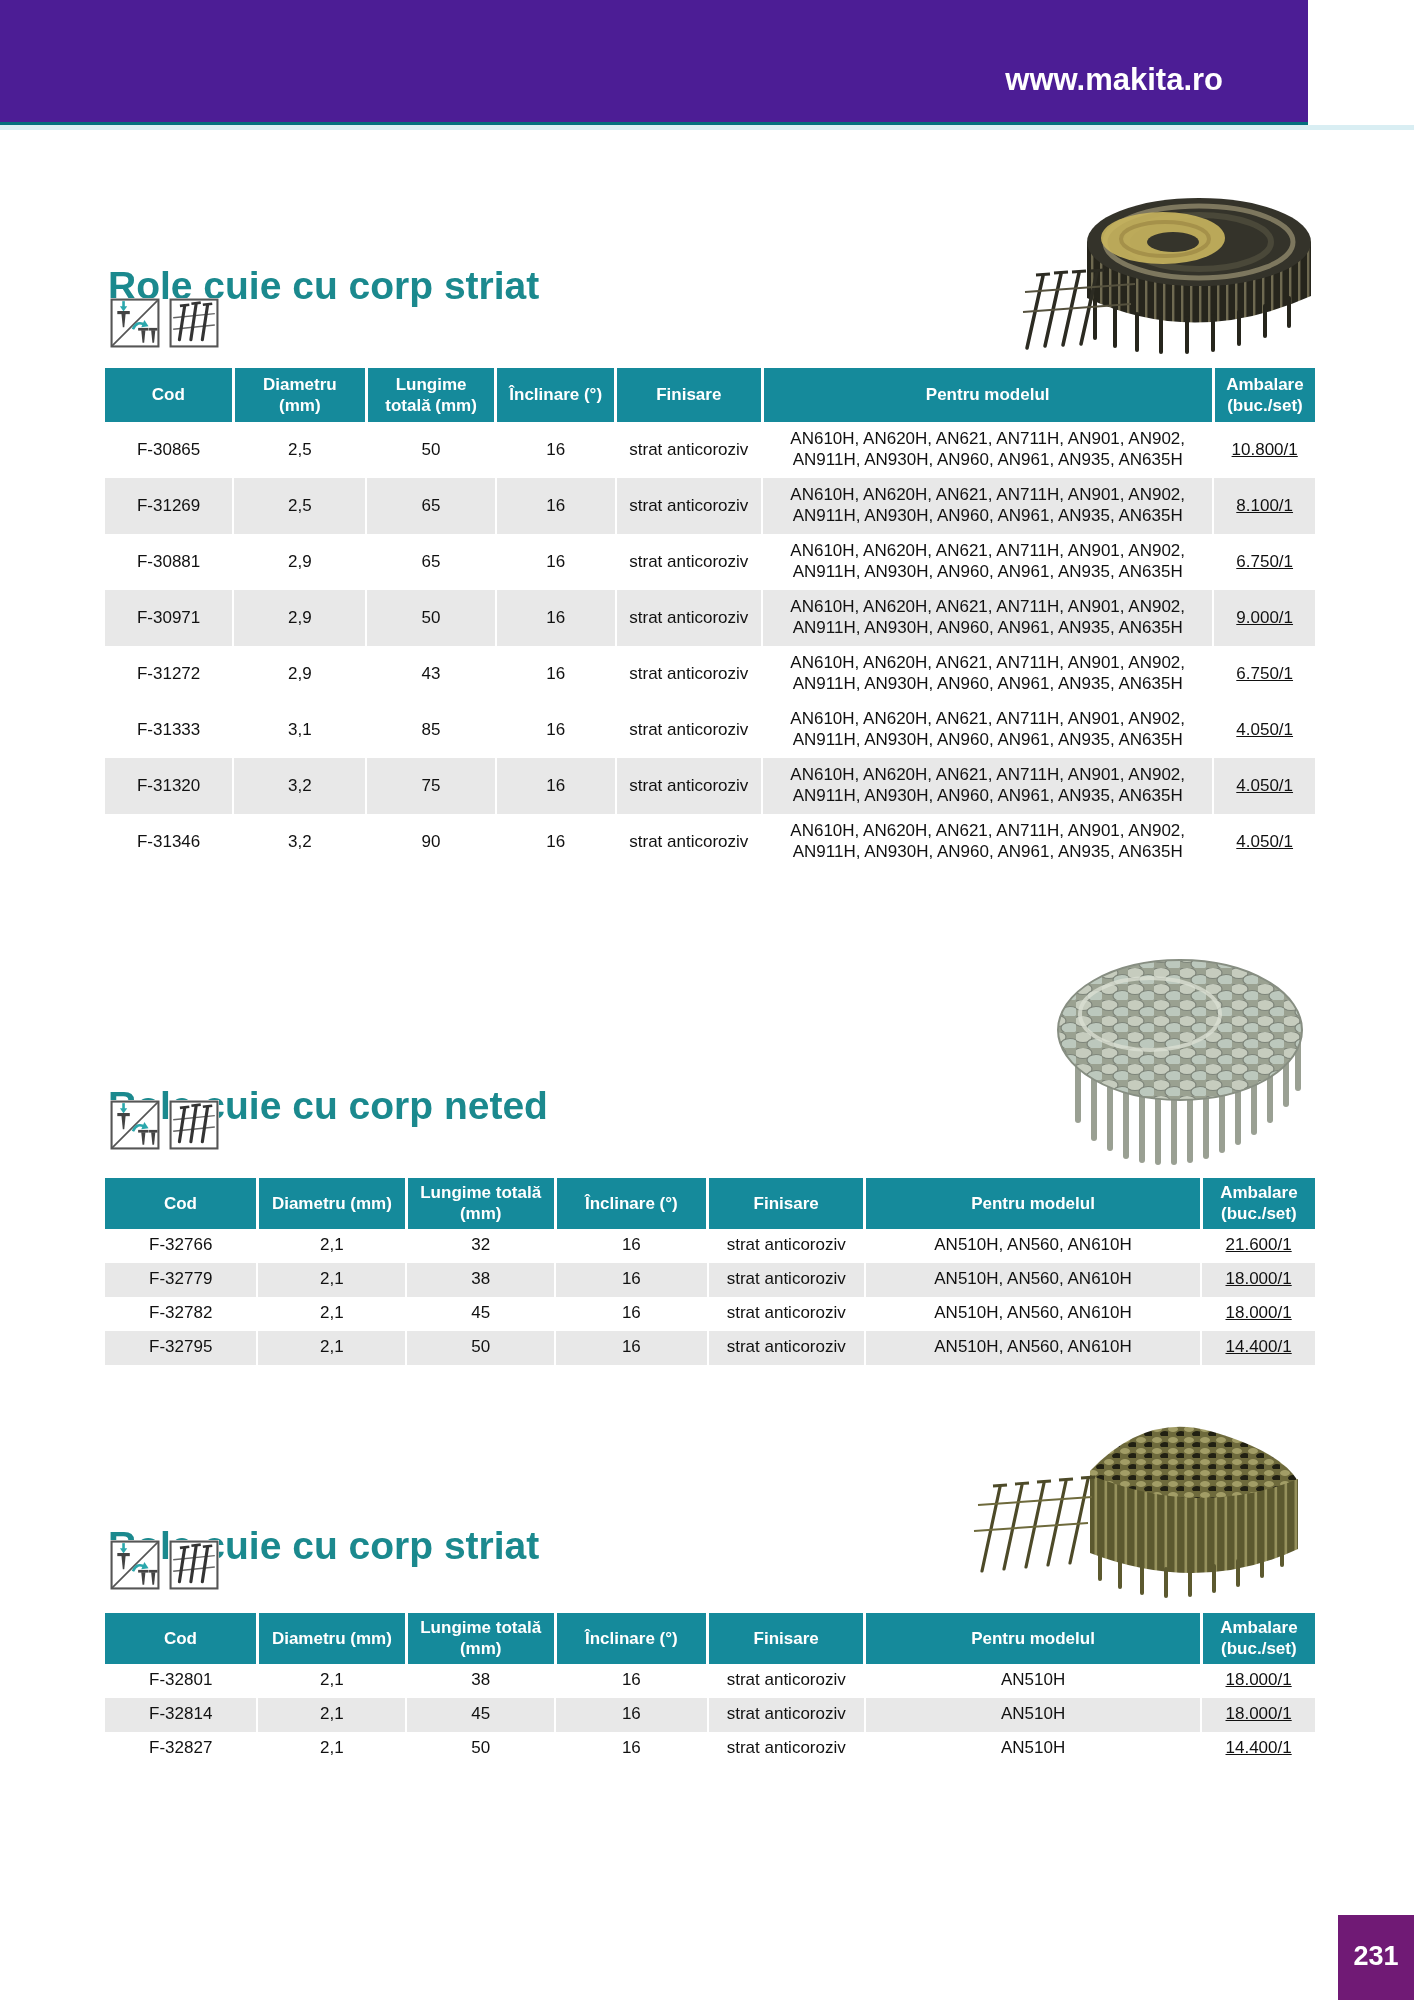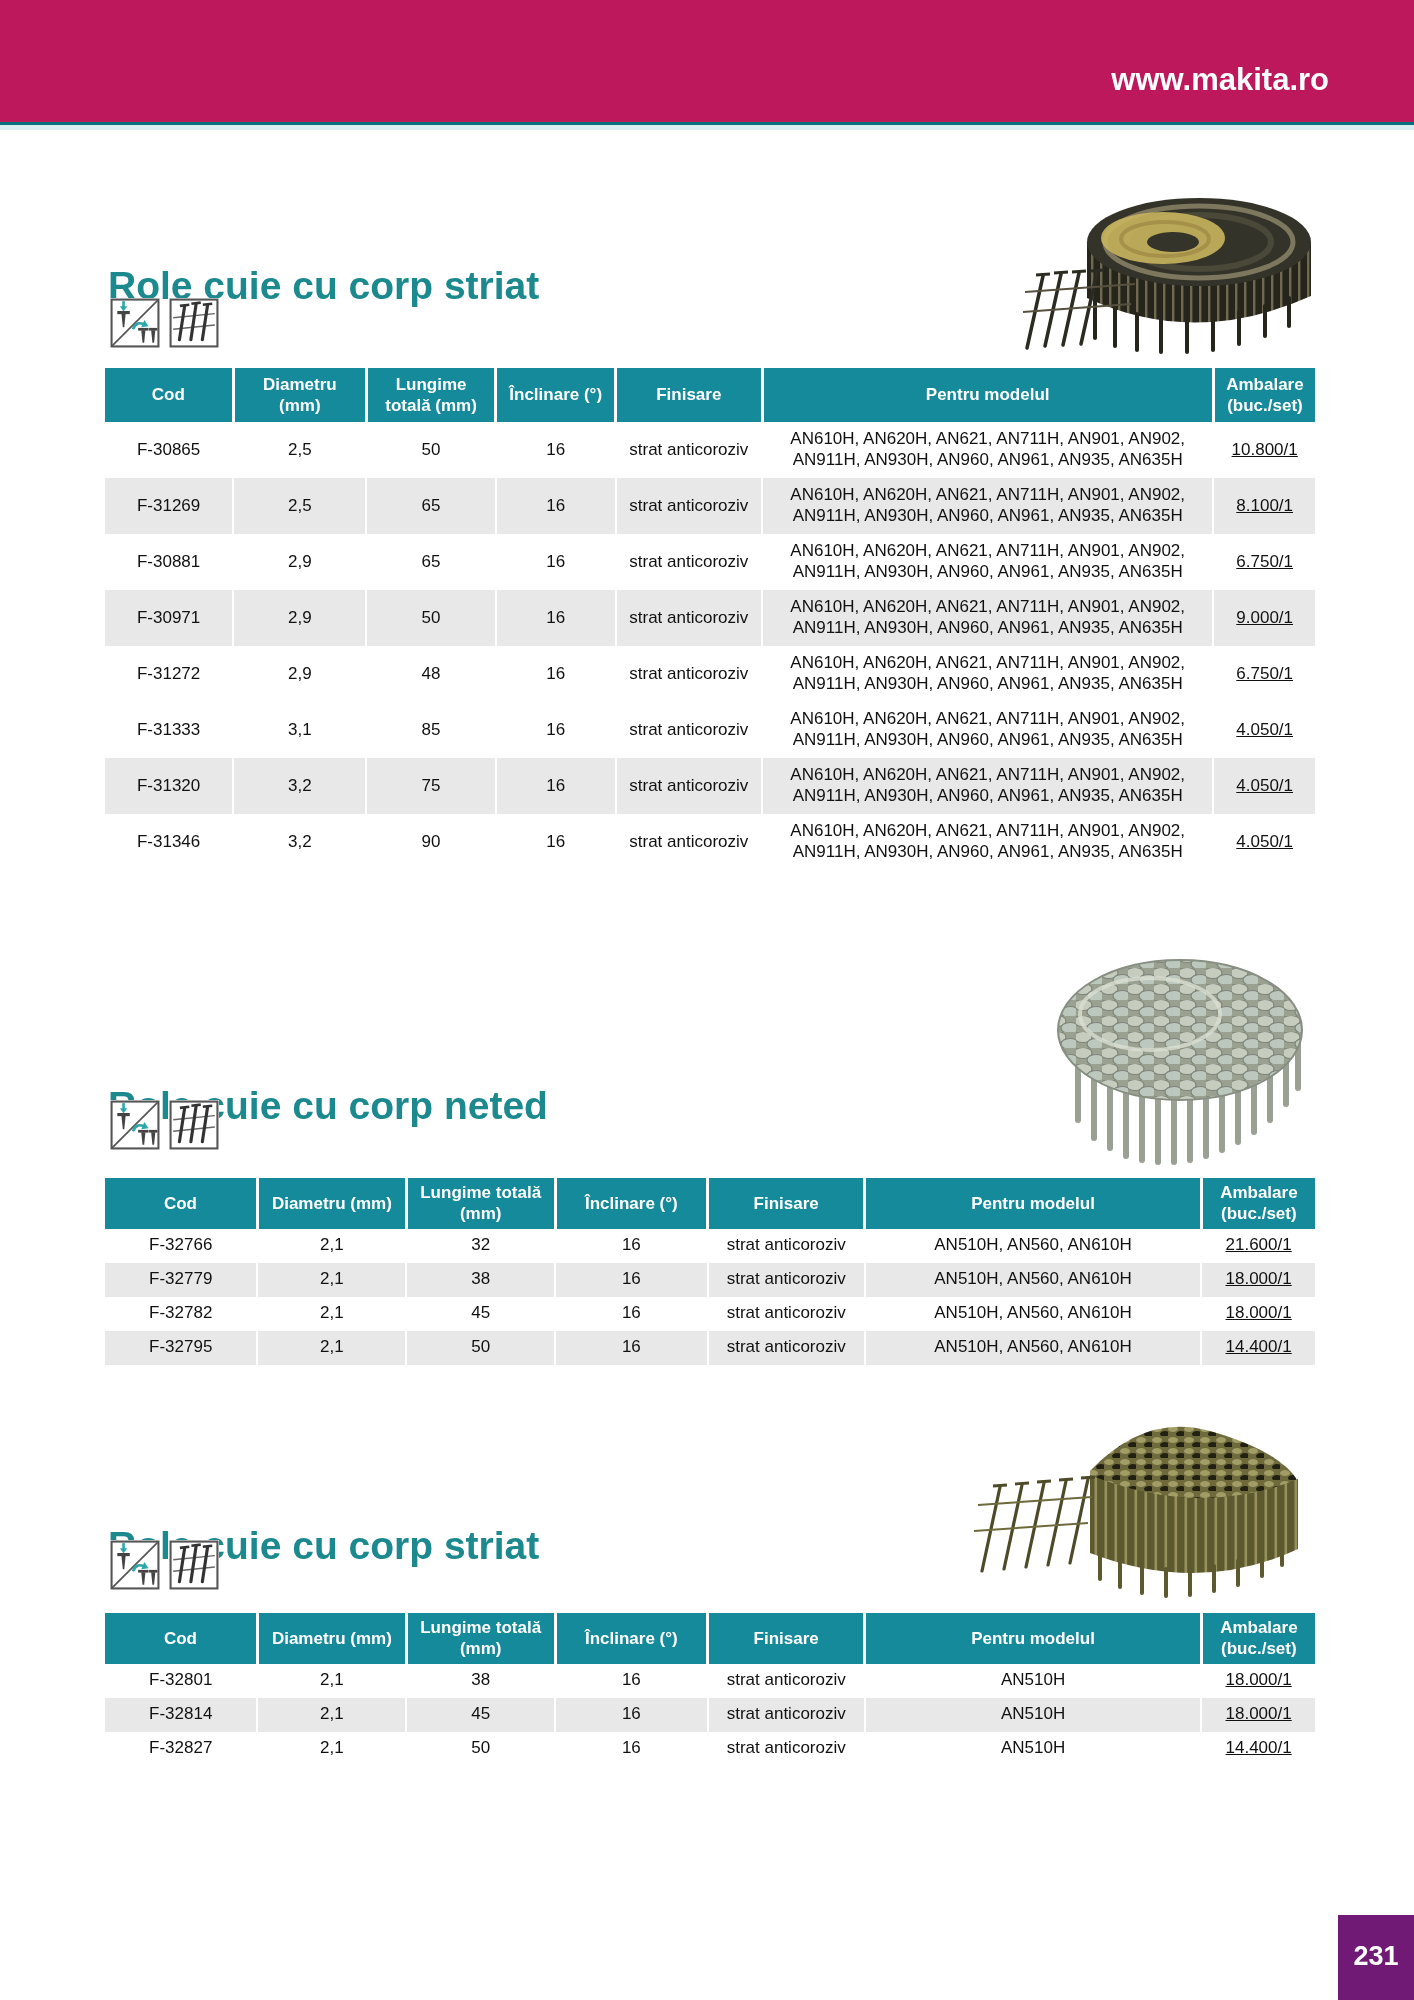--- a/index.html
+++ b/index.html
@@ -1,19 +1,19 @@
 <!DOCTYPE html>
 <html><head>
 <meta charset="utf-8">
 <style>
   html,body{margin:0;padding:0;background:#fff;}
   .page{position:relative;width:1414px;height:2000px;background:#fff;overflow:hidden;
         font-family:"Liberation Sans", sans-serif;color:#111;}
   
-  .banner{position:absolute;left:0;top:0;width:1414px;height:122px;background:#be185d;
+  .banner{position:absolute;left:0;top:0;width:1308px;height:122px;background:#4c1d95;
           border-bottom:3px solid #046f7d;}
   .banner .site{position:absolute;right:85px;top:62px;color:#fff;font-size:31px;font-weight:bold;}
   .banner-edge{position:absolute;left:0;top:125px;width:1414px;height:5px;background:#d9eef3;}
   
   .sec-title{position:absolute;left:108px;color:#1b898e;font-size:39px;font-weight:bold;}
   
   .icons{position:absolute;left:110px;display:flex;gap:9px;}
   .pict{width:50px;height:50px;background:#fff;}
   
   .tbl{position:absolute;left:105px;width:1210px;border-collapse:collapse;table-layout:fixed;}
@@ -177,21 +177,21 @@
           <td>50</td>
           <td>16</td>
           <td>strat anticoroziv</td>
           <td>AN610H, AN620H, AN621, AN711H, AN901, AN902,
 AN911H, AN930H, AN960, AN961, AN935, AN635H</td>
           <td>9.000/1</td>
         </tr>
         <tr>
           <td>F-31272</td>
           <td>2,9</td>
-          <td>48</td>
+          <td>43</td>
           <td>16</td>
           <td>strat anticoroziv</td>
           <td>AN610H, AN620H, AN621, AN711H, AN901, AN902,
 AN911H, AN930H, AN960, AN961, AN935, AN635H</td>
           <td>6.750/1</td>
         </tr>
         <tr>
           <td>F-31333</td>
           <td>3,1</td>
           <td>85</td>

